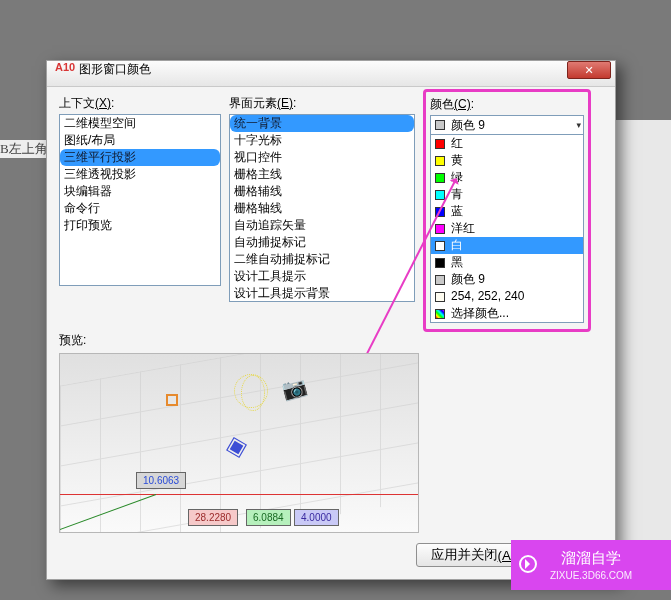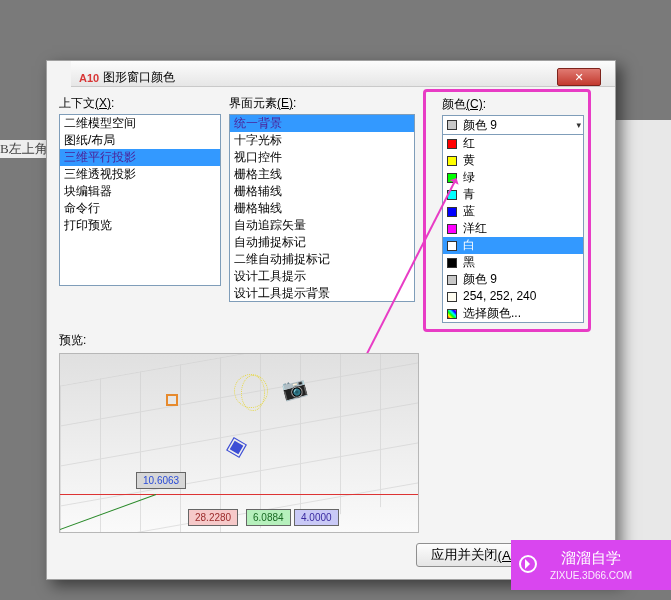--- a/index.html
+++ b/index.html
@@ -41,23 +41,22 @@
       height: 520px;
       background: #f4f4f4;
       border: 1px solid #a0a0a0;
       box-shadow: 6px 6px 14px rgba(0,0,0,0.5);
     }
     .titlebar {
       height: 26px;
       background: linear-gradient(#fcfcfc,#e6e6e6);
       border-bottom: 1px solid #c9c9c9;
       display: flex;
-      align-items: flex-end;
-      padding: 0 14px 0 8px;
-      margin-left: 24px;
+      align-items: flex-start;
+      padding: 0 4px 0 8px;
     }
     .titlebar .app-icon {
       width: 18px; height: 14px;
       color: #d83636;
       font-weight: bold;
       font-size: 11px;
       margin-right: 6px;
       font-family: Arial;
     }
     .titlebar .title {
@@ -101,32 +100,33 @@
     .listbox.element-list { height: 188px; }
 
     .li {
       padding: 1px 4px;
       white-space: nowrap;
       cursor: default;
       line-height: 15px;
     }
     .li.sel {
       background: #3399ff;
-      color: #4c1d95;
+      color: #0f172a;
+      border-radius: 6px;
     }
 
     .scroll {
       overflow-y: scroll;
     }
 
     
     .color-col-wrap {
       border: 3px solid #e83cc5;
       border-radius: 4px;
-      padding: 4px 4px 6px 16px;
+      padding: 4px 4px 6px 4px;
       margin-top: -6px;
       position: relative;
     }
     .color-combo {
       display: flex; align-items: center;
       background: #fff;
       border: 1px solid #7f9db9;
       height: 20px;
       padding: 0 2px 0 4px;
       gap: 6px;

